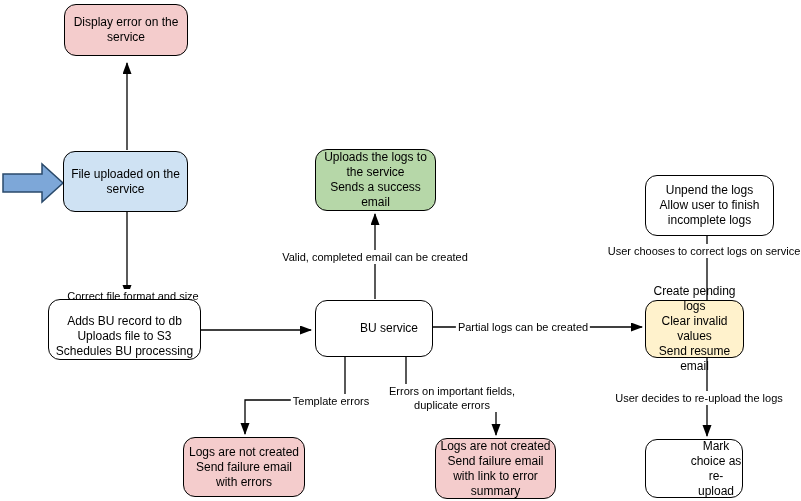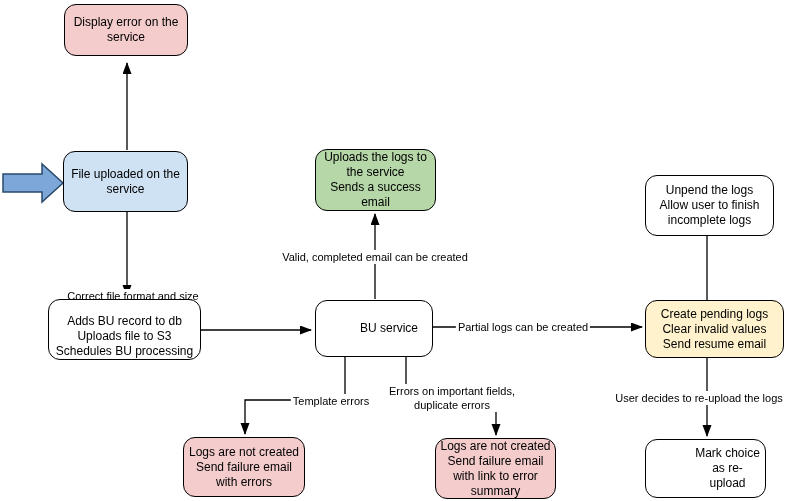--- a/index.html
+++ b/index.html
@@ -106,45 +106,46 @@
 with errors</span>
   </div>
 
   <div class="node fill-pink" style="left:435px; top:438px; width:121px; height:61px;">
     <span>Logs are not created
 Send failure email
 with link to error
 summary</span>
   </div>
 
-  <div class="node fill-yellow" style="left:645px; top:300px; width:139px; height:58px;">
+  <div class="node fill-yellow" style="left:645px; top:300px; width:99px; height:58px;">
     <span>Create pending logs
 Clear invalid values
 Send resume email</span>
   </div>
 
   <div class="node fill-white" style="left:645px; top:159px; width:129px; height:61px;margin-top:16px;">
     <span>Unpend the logs
 Allow user to finish
 incomplete logs</span>
   </div>
 
-  <div class="node fill-white" style="left:645px; top:439px; width:121px; height:59px;padding-left:44px;">
+  <div class="node fill-white" style="left:645px; top:439px; width:98px; height:59px;padding-left:44px;">
     <span>Mark choice as re-
 upload</span>
   </div>
 
 
   <div class="elabel" style="left:133px; top:256px;margin-top:40px;">Correct file format and size</div>
 
   <div class="elabel" style="left:375px; top:257px;">Valid, completed email can be created</div>
 
   <div class="elabel" style="left:523px; top:327px;">Partial logs can be created</div>
 
   <div class="elabel" style="left:331px; top:401px;">Template errors</div>
 
   <div class="elabel" style="left:452px; top:398px;">Errors on important fields,
 duplicate errors</div>
 
+  <div class="elabel" style="left:704px; top:251px;">User chooses to correct logs on service</div>
 
   <div class="elabel" style="left:699px; top:398px;">User decides to re-upload the logs</div>
 
 </div>
 
 </body></html>

